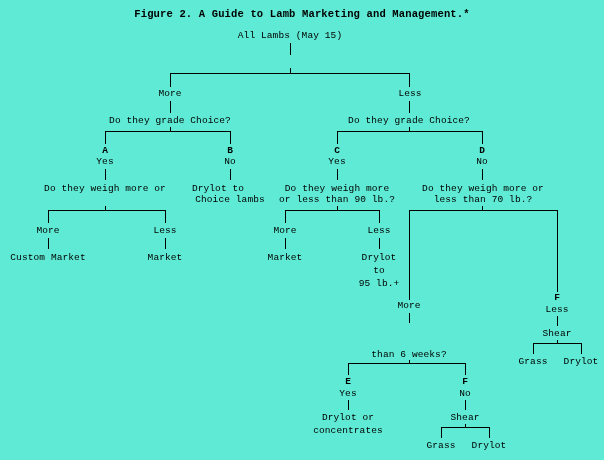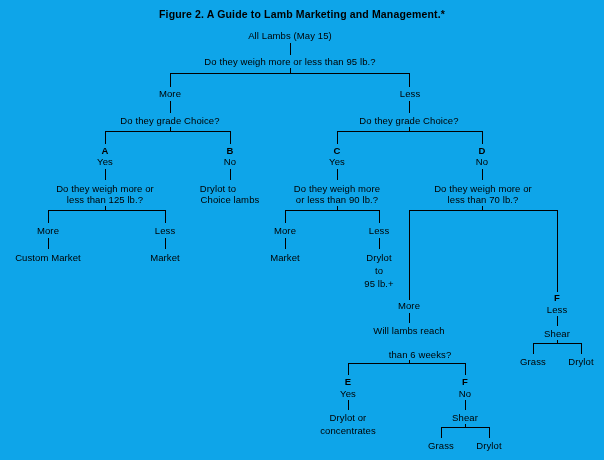--- a/index.html
+++ b/index.html
@@ -4,22 +4,22 @@
 <style>
   html, body {
     margin: 0;
     padding: 0;
     background: #ffffff;
   }
   #figure-root {
     position: relative;
     width: 604px;
     height: 460px;
-    background: #0ea5e9;
-    font-family: Liberation Sans, sans-serif;
+    background: #5eead4;
+    font-family: Liberation Mono, monospace;
     color: #000000;
     overflow: hidden;
   }
   .node {
     position: absolute;
     font-size: 9.5px;
     line-height: 11.5px;
     text-align: center;
     white-space: nowrap;
     color: #000;
@@ -58,21 +58,20 @@
 <body>
 
 <div id="figure-root">
 
   <div class="title" style="left:0; top:8px; width:604px;">Figure 2. A Guide to Lamb Marketing and Management.*</div>
 
   <div class="node" style="left:190px; top:30px; width:200px;">All Lambs (May 15)</div>
 
   <div class="vline" style="left:290px; top:43px; height:12px;"></div>
 
-  <div class="node" style="left:140px; top:56px; width:300px;">Do they weigh more or less than 95 lb.?</div>
 
   <div class="vline" style="left:290px; top:68px; height:6px;"></div>
   <div class="hline" style="left:170px; top:73px; width:240px;"></div>
   <div class="vline" style="left:170px; top:73px; height:14px;"></div>
   <div class="vline" style="left:409px; top:73px; height:14px;"></div>
 
   <div class="node" style="left:140px; top:88px; width:60px;">More</div>
   <div class="node" style="left:380px; top:88px; width:60px;">Less</div>
 
   <div class="vline" style="left:170px; top:101px; height:12px;"></div>
@@ -88,21 +87,20 @@
   <div class="letter" style="left:80px; top:145px; width:50px;">A</div>
   <div class="node" style="left:80px; top:156px; width:50px;">Yes</div>
 
   <div class="letter" style="left:205px; top:145px; width:50px;">B</div>
   <div class="node" style="left:205px; top:156px; width:50px;">No</div>
 
   <div class="vline" style="left:105px; top:169px; height:11px;"></div>
   <div class="vline" style="left:230px; top:169px; height:11px;"></div>
 
   <div class="node multi" style="left:35px; top:183px; width:140px;">Do they weigh more or</div>
-  <div class="node multi" style="left:35px; top:194px; width:140px;">less than 125 lb.?</div>
 
   <div class="node" style="left:168px; top:183px; width:100px;">Drylot to</div>
   <div class="node" style="left:180px; top:194px; width:100px;">Choice lambs</div>
 
   <div class="vline" style="left:105px; top:206px; height:5px;"></div>
   <div class="hline" style="left:48px; top:210px; width:117px;"></div>
   <div class="vline" style="left:48px; top:210px; height:13px;"></div>
   <div class="vline" style="left:165px; top:210px; height:13px;"></div>
 
   <div class="node" style="left:23px; top:225px; width:50px;">More</div>
@@ -155,22 +153,21 @@
 
   <div class="vline" style="left:482px; top:206px; height:5px;"></div>
   <div class="hline" style="left:409px; top:210px; width:148px;"></div>
   <div class="vline" style="left:409px; top:210px; height:90px;"></div>
   <div class="vline" style="left:557px; top:210px; height:82px;"></div>
 
   <div class="node" style="left:384px; top:300px; width:50px;">More</div>
 
   <div class="vline" style="left:409px; top:313px; height:10px;"></div>
 
-  <div class="node multi" style="left:339px; top:325px; width:140px;">Will lambs reach</div>
-  <div class="node multi" style="left:350px; top:349px; width:140px;">than 6 weeks?</div>
+  <div class="node multi" style="left:339px; top:349px; width:140px;">than 6 weeks?</div>
 
   <div class="vline" style="left:409px; top:360px; height:4px;"></div>
   <div class="hline" style="left:348px; top:363px; width:117px;"></div>
   <div class="vline" style="left:348px; top:363px; height:12px;"></div>
   <div class="vline" style="left:465px; top:363px; height:12px;"></div>
 
   <div class="letter" style="left:323px; top:376px; width:50px;">E</div>
   <div class="node" style="left:323px; top:388px; width:50px;">Yes</div>
 
   <div class="letter" style="left:440px; top:376px; width:50px;">F</div>

